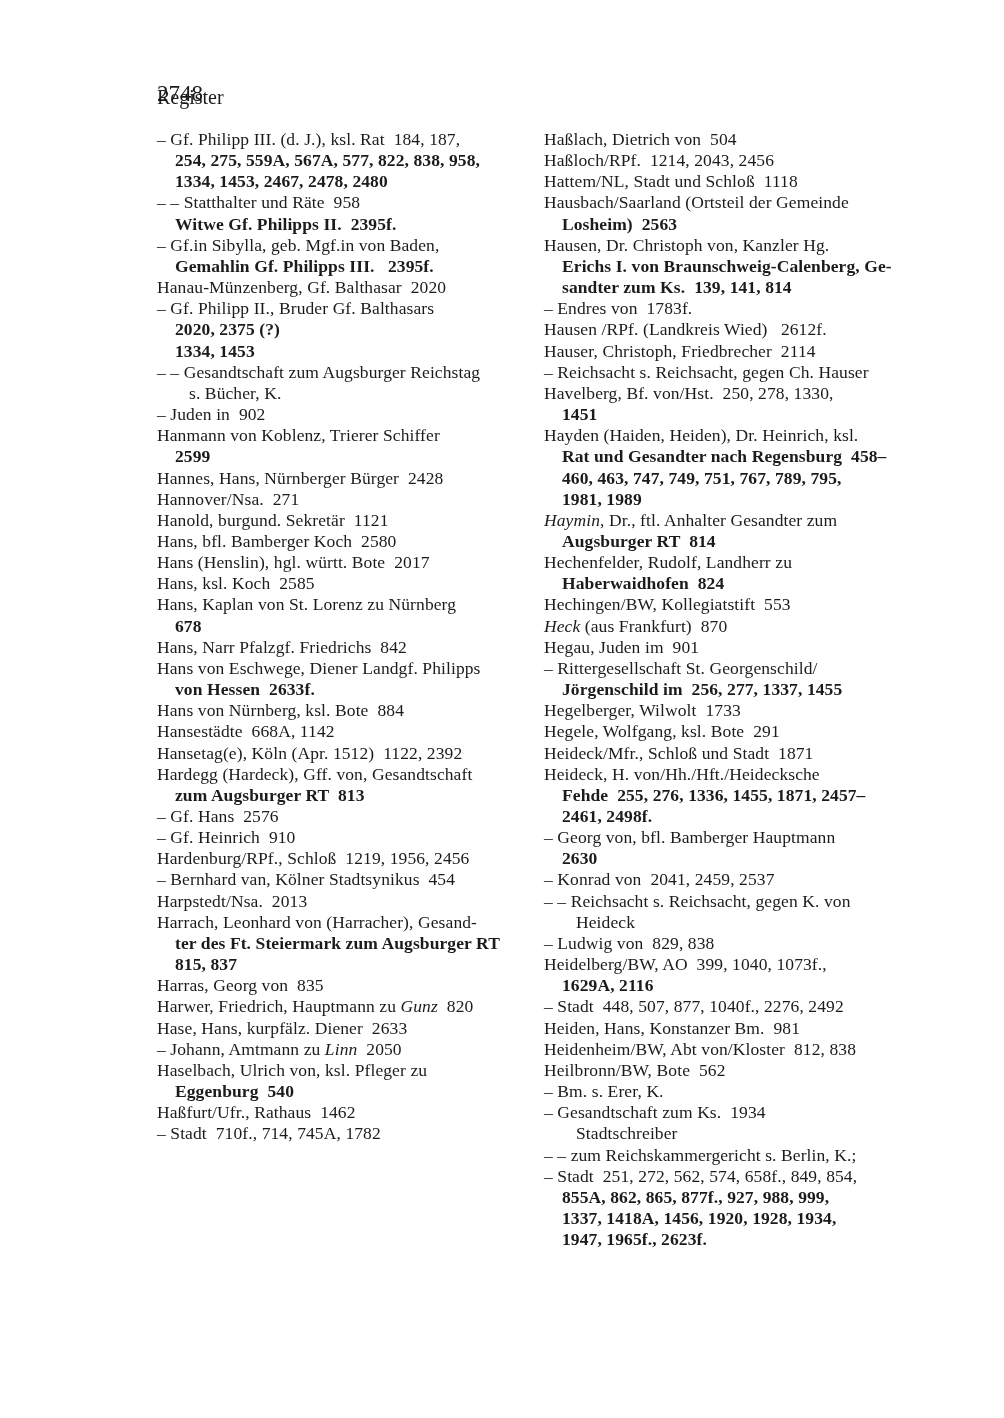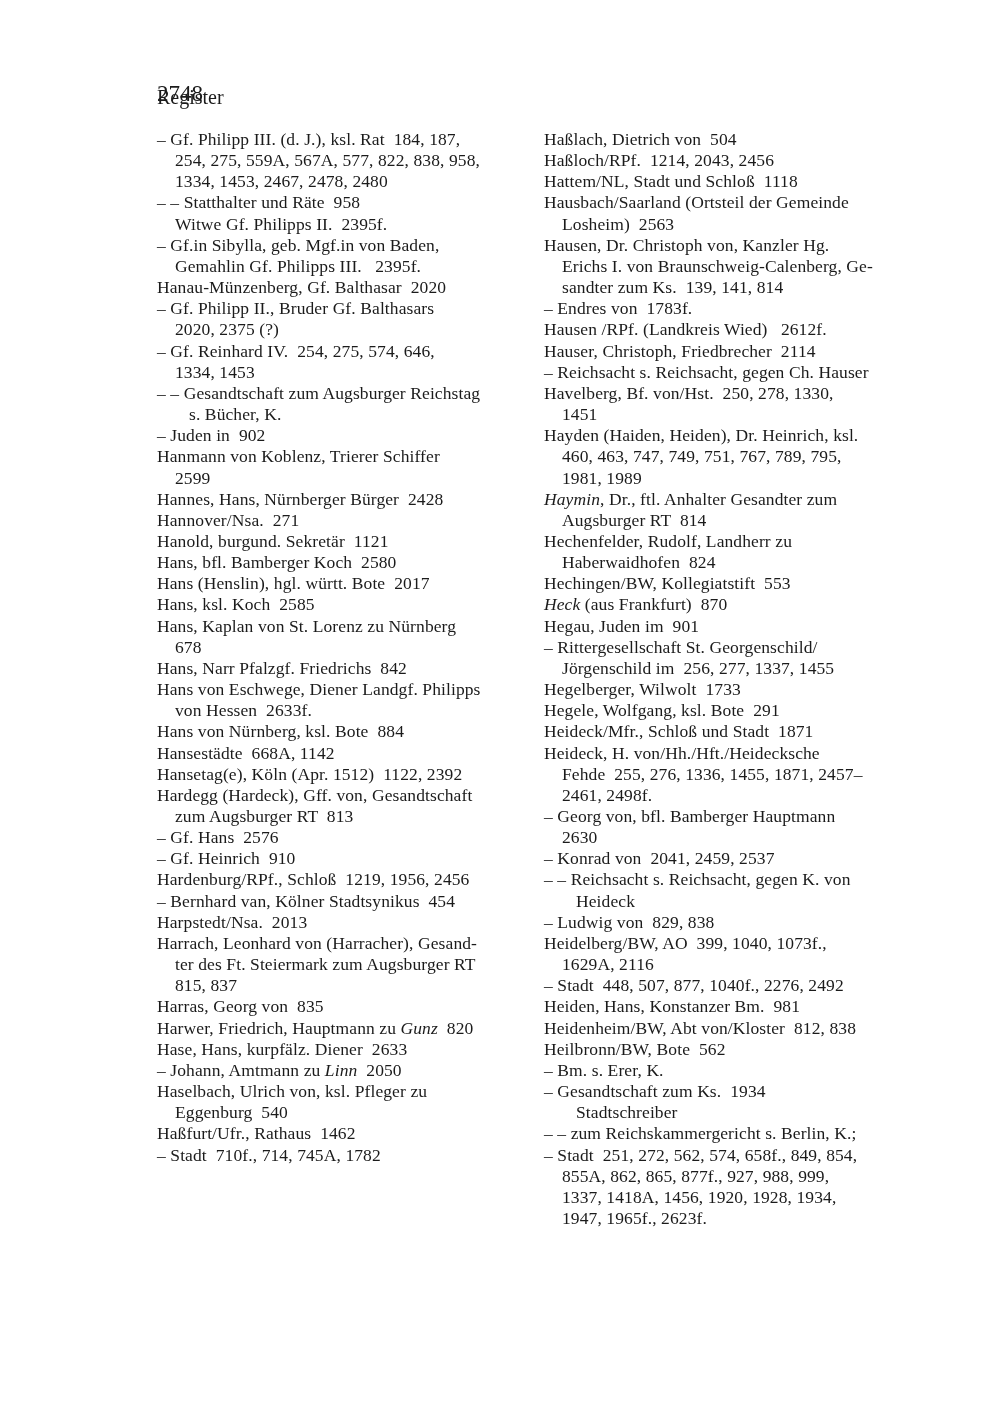--- a/index.html
+++ b/index.html
@@ -49,21 +49,21 @@
   .col {
     width: 364px;
     flex: 0 0 364px;
   }
   .line {
     font-size: 17.5px;
     line-height: 21.15px;
     white-space: pre;
     letter-spacing: 0.1px;
   }
-  .ind1 { padding-left: 18px; }
+  .ind1 { padding-left: 18px; font-weight: bold; }
   .ind2 { padding-left: 32px; }
   .line em { font-style: italic; }
 </style>
 </head>
 <body>
 
 <div class="page">
   <div class="header">
     <div class="page-number">2748</div>
     <div class="running-title">Register</div>
@@ -73,21 +73,20 @@
         <div class="line ind0"><span>– Gf. Philipp III. (d. J.), ksl. Rat  184, 187,</span></div>
         <div class="line ind1"><span>254, 275, 559A, 567A, 577, 822, 838, 958,</span></div>
         <div class="line ind1"><span>1334, 1453, 2467, 2478, 2480</span></div>
         <div class="line ind0"><span>– – Statthalter und Räte  958</span></div>
         <div class="line ind1"><span>Witwe Gf. Philipps II.  2395f.</span></div>
         <div class="line ind0"><span>– Gf.in Sibylla, geb. Mgf.in von Baden,</span></div>
         <div class="line ind1"><span>Gemahlin Gf. Philipps III.   2395f.</span></div>
         <div class="line ind0"><span>Hanau-Münzenberg, Gf. Balthasar  2020</span></div>
         <div class="line ind0"><span>– Gf. Philipp II., Bruder Gf. Balthasars</span></div>
         <div class="line ind1"><span>2020, 2375 (?)</span></div>
-        <div class="line ind0"><span>– Gf. Reinhard IV.  254, 275, 574, 646,</span></div>
         <div class="line ind1"><span>1334, 1453</span></div>
         <div class="line ind0"><span>– – Gesandtschaft zum Augsburger Reichstag</span></div>
         <div class="line ind2"><span>s. Bücher, K.</span></div>
         <div class="line ind0"><span>– Juden in  902</span></div>
         <div class="line ind0"><span>Hanmann von Koblenz, Trierer Schiffer</span></div>
         <div class="line ind1"><span>2599</span></div>
         <div class="line ind0"><span>Hannes, Hans, Nürnberger Bürger  2428</span></div>
         <div class="line ind0"><span>Hannover/Nsa.  271</span></div>
         <div class="line ind0"><span>Hanold, burgund. Sekretär  1121</span></div>
         <div class="line ind0"><span>Hans, bfl. Bamberger Koch  2580</span></div>
@@ -129,20 +128,21 @@
         <div class="line ind0"><span>Hausen, Dr. Christoph von, Kanzler Hg.</span></div>
         <div class="line ind1"><span>Erichs I. von Braunschweig-Calenberg, Ge-</span></div>
         <div class="line ind1"><span>sandter zum Ks.  139, 141, 814</span></div>
         <div class="line ind0"><span>– Endres von  1783f.</span></div>
         <div class="line ind0"><span>Hausen /RPf. (Landkreis Wied)   2612f.</span></div>
         <div class="line ind0"><span>Hauser, Christoph, Friedbrecher  2114</span></div>
         <div class="line ind0"><span>– Reichsacht s. Reichsacht, gegen Ch. Hauser</span></div>
         <div class="line ind0"><span>Havelberg, Bf. von/Hst.  250, 278, 1330,</span></div>
         <div class="line ind1"><span>1451</span></div>
         <div class="line ind0"><span>Hayden (Haiden, Heiden), Dr. Heinrich, ksl.</span></div>
+        <div class="line ind1"><span>Rat und Gesandter nach Regensburg  458–</span></div>
         <div class="line ind1"><span>460, 463, 747, 749, 751, 767, 789, 795,</span></div>
         <div class="line ind1"><span>1981, 1989</span></div>
         <div class="line ind0"><em>Haymin</em><span>, Dr., ftl. Anhalter Gesandter zum</span></div>
         <div class="line ind1"><span>Augsburger RT  814</span></div>
         <div class="line ind0"><span>Hechenfelder, Rudolf, Landherr zu</span></div>
         <div class="line ind1"><span>Haberwaidhofen  824</span></div>
         <div class="line ind0"><span>Hechingen/BW, Kollegiatstift  553</span></div>
         <div class="line ind0"><em>Heck</em><span> (aus Frankfurt)  870</span></div>
         <div class="line ind0"><span>Hegau, Juden im  901</span></div>
         <div class="line ind0"><span>– Rittergesellschaft St. Georgenschild/</span></div>

